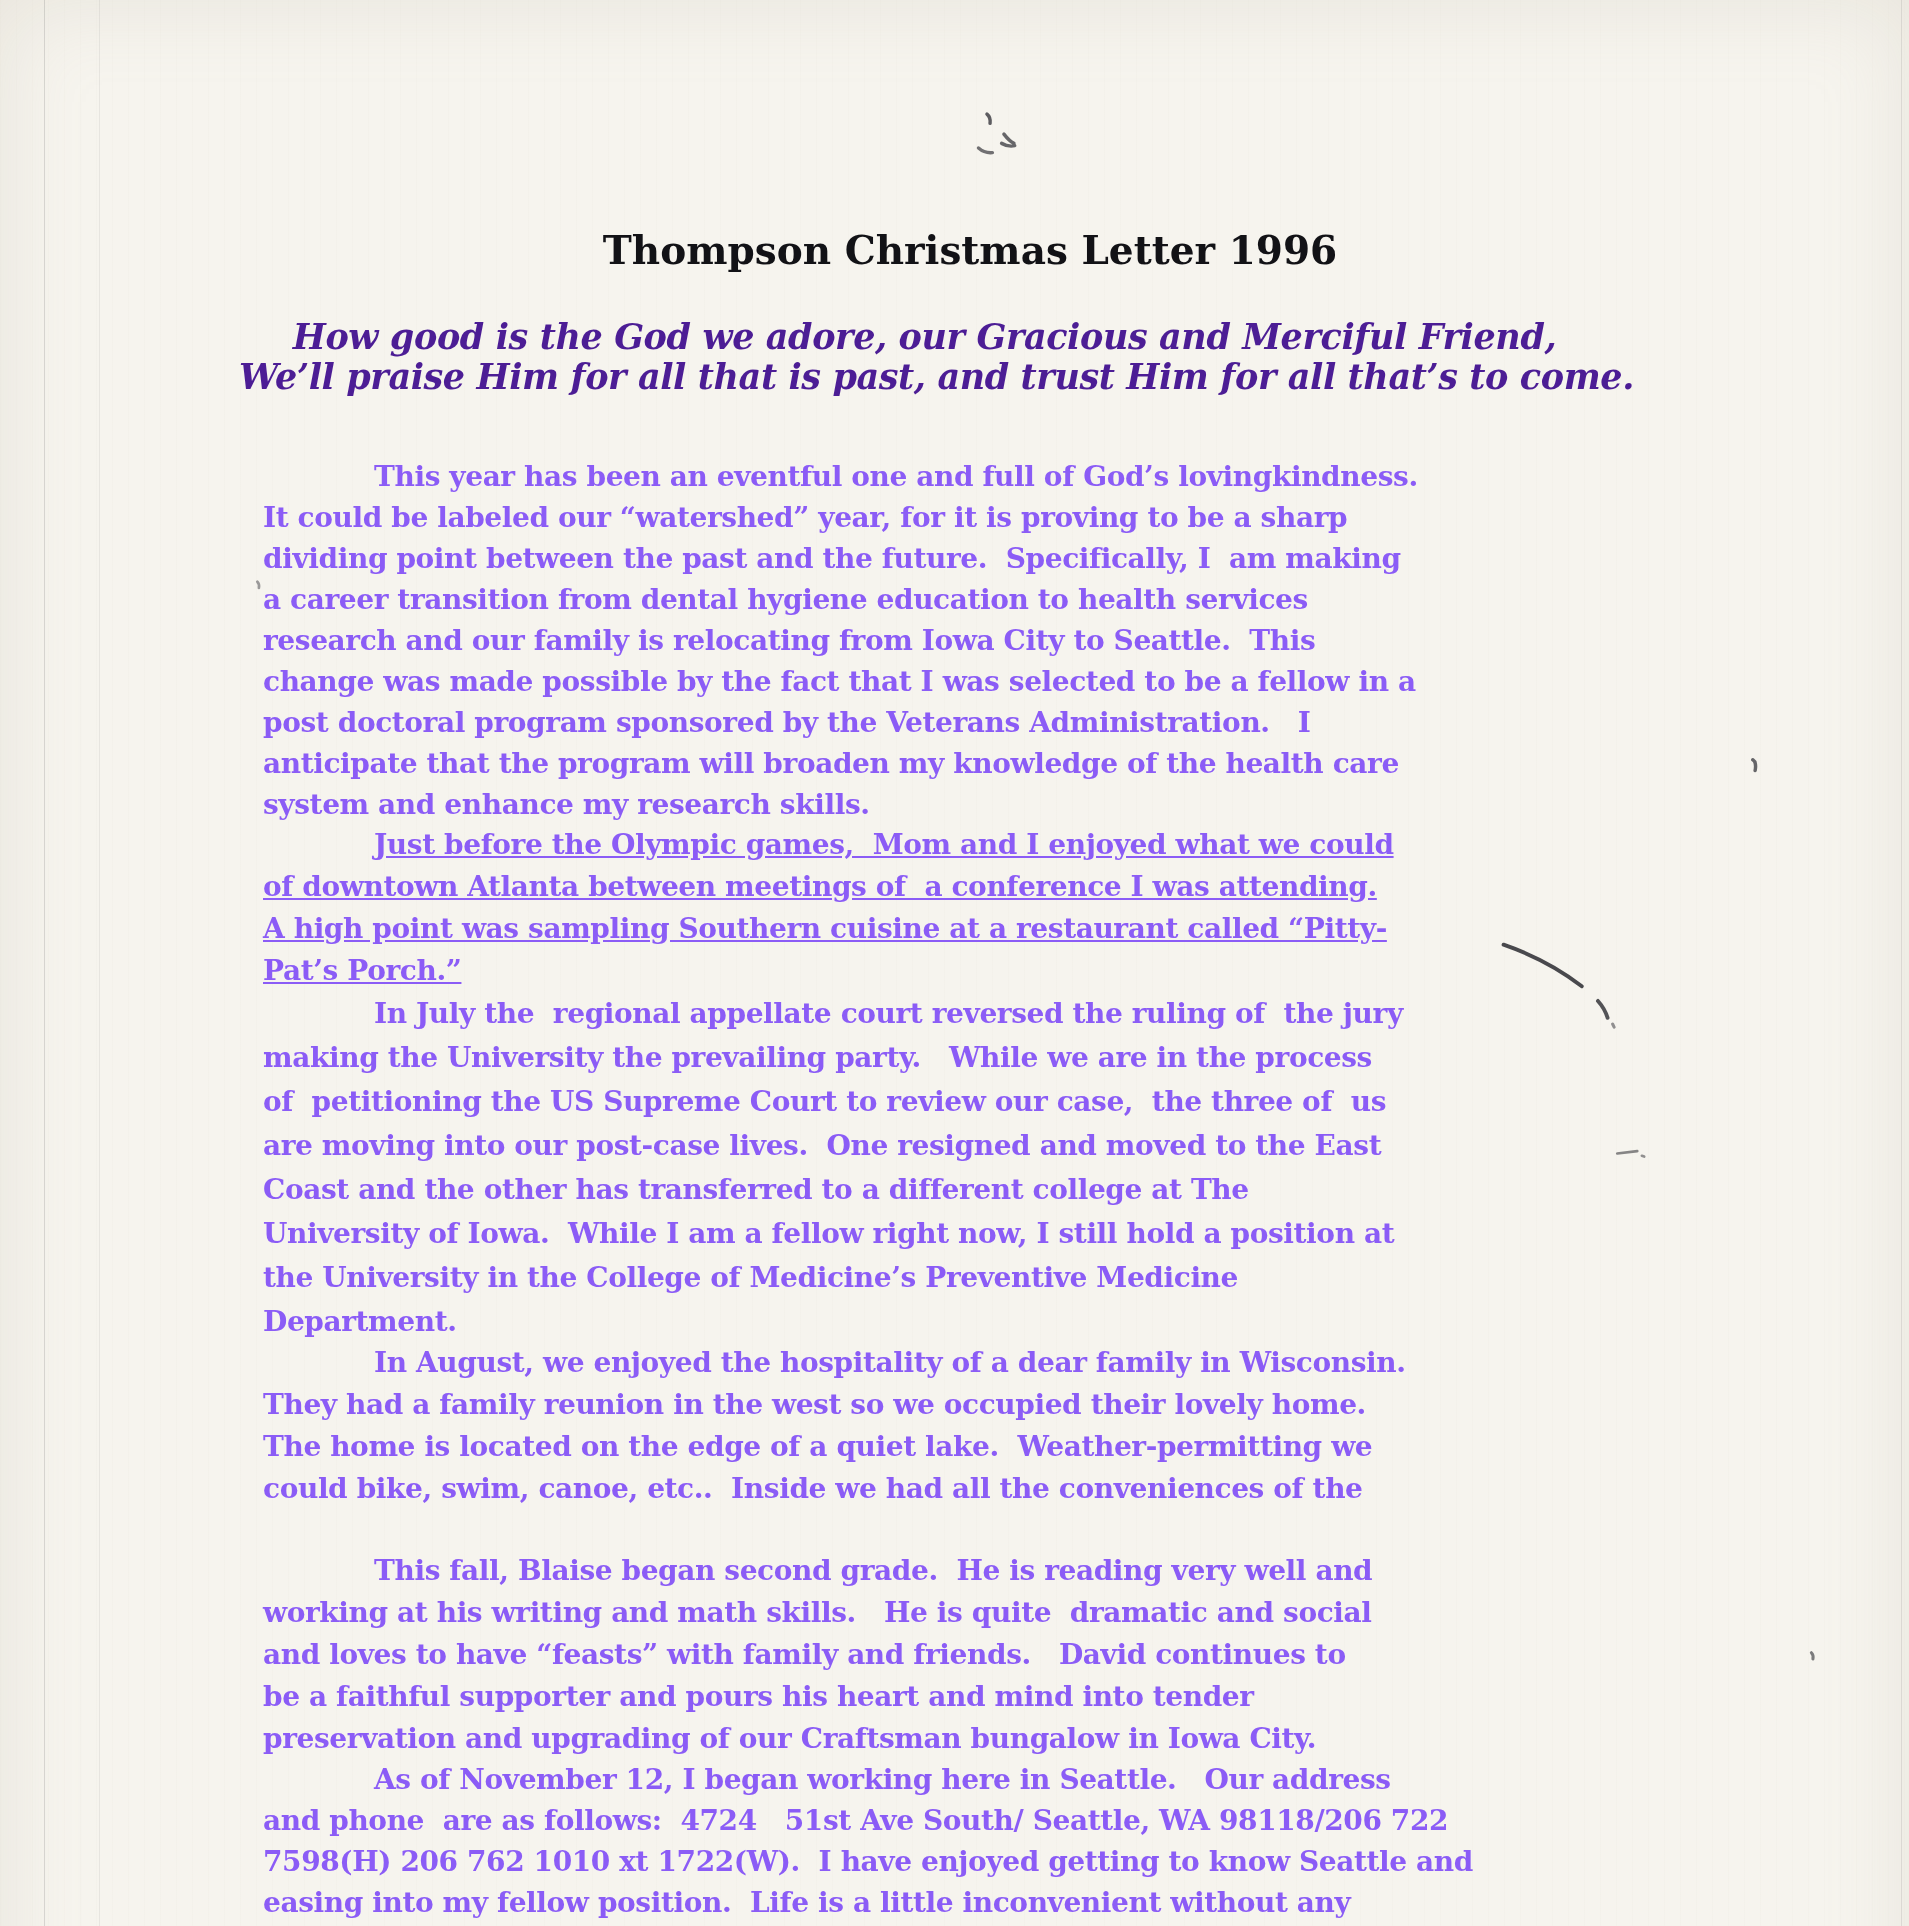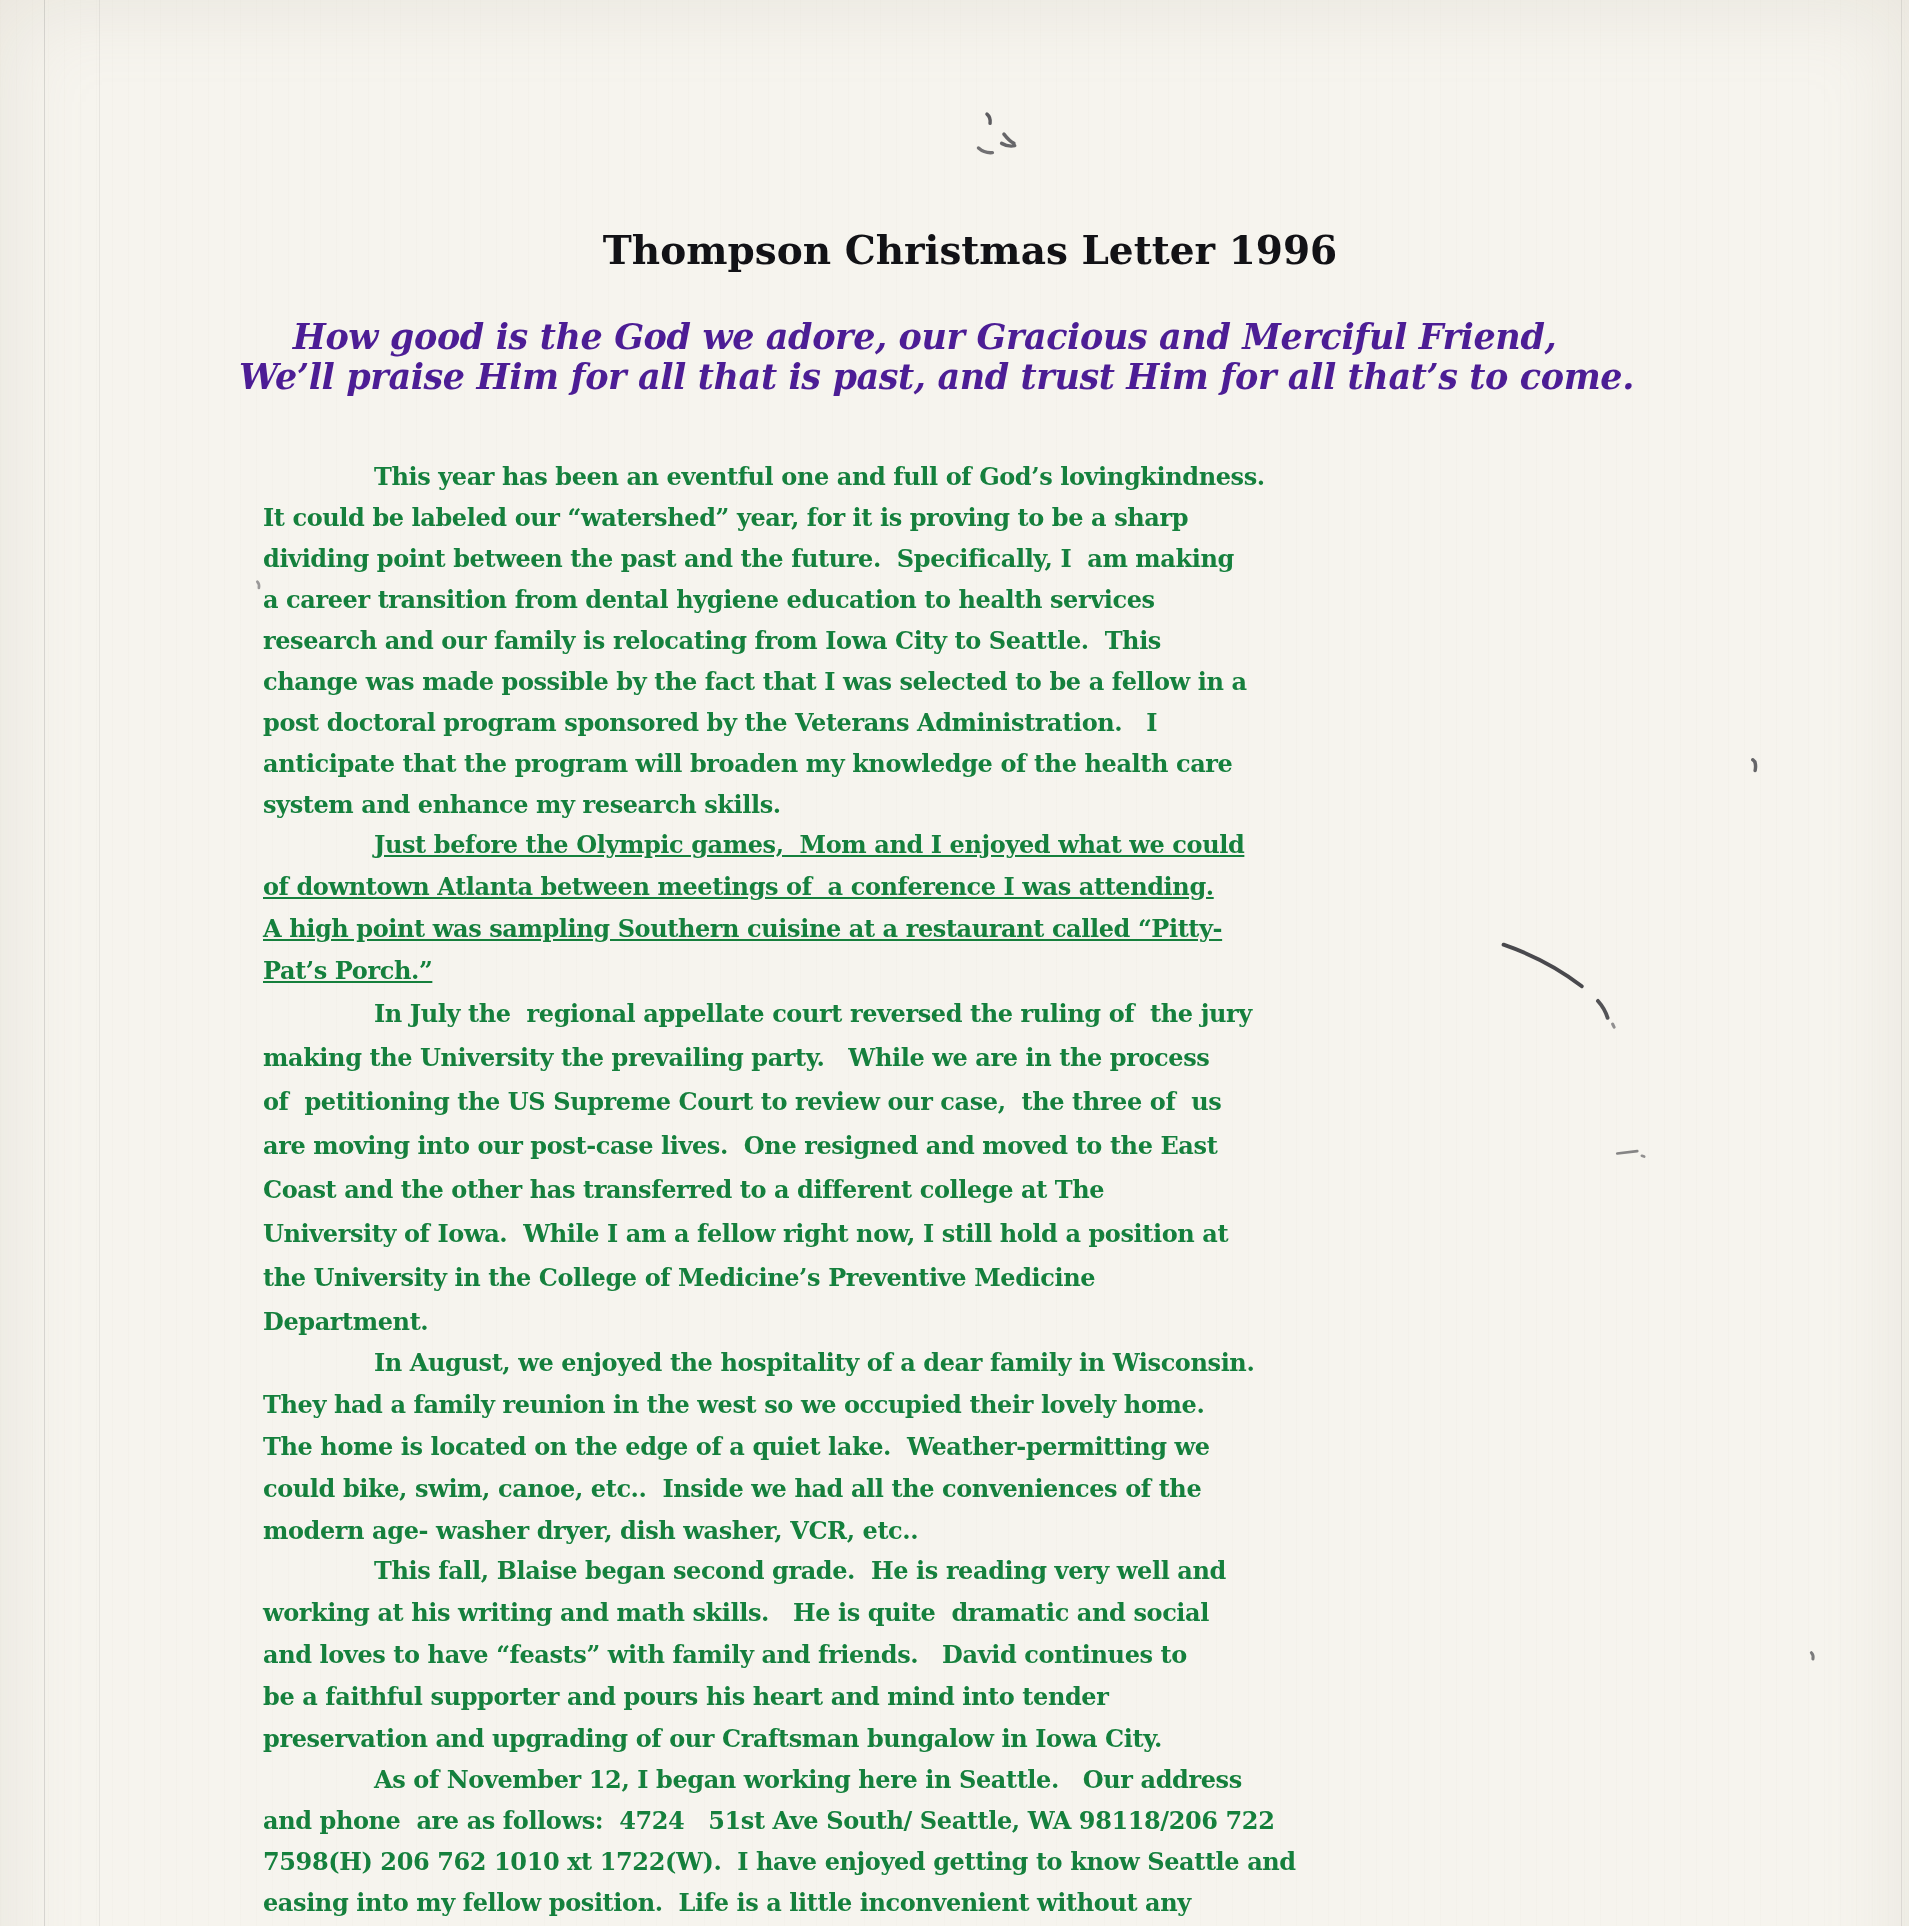--- a/index.html
+++ b/index.html
@@ -61,24 +61,24 @@
     line-height: 40px;
     letter-spacing: -0.4px;
     color: #4c1d95;
   }
   .epigraph .line { white-space: pre; }
 
   .para {
     position: absolute;
     left: 263px;
     width: 1425px;
-    font-size: 24px;
+    font-size: 28px;
     font-weight: bold;
     letter-spacing: -0.4px;
-    color: #15803d;
+    color: #8b5cf6;
   }
   .line { white-space: pre; }
   .indent { padding-left: 111px; }
 
   .p1 { top: 456px; line-height: 41px; }
   .p2 { top: 824px; line-height: 42px; text-decoration: underline; }
   .p3 { top: 992px; line-height: 44px; }
   .p4 { top: 1314px; line-height: 42px; margin-top: 28px; }
   .p5 { top: 1550px; line-height: 42px; }
   .p6 { top: 1759px; line-height: 41px; }
@@ -133,21 +133,20 @@
         <div class="line">Coast and the other has transferred to a different college at The</div>
         <div class="line">University of Iowa.  While I am a fellow right now, I still hold a position at</div>
         <div class="line">the University in the College of Medicine’s Preventive Medicine</div>
         <div class="line">Department.</div>
       </div>
       <div class="para p4">
         <div class="line indent">In August, we enjoyed the hospitality of a dear family in Wisconsin.</div>
         <div class="line">They had a family reunion in the west so we occupied their lovely home.</div>
         <div class="line">The home is located on the edge of a quiet lake.  Weather-permitting we</div>
         <div class="line">could bike, swim, canoe, etc..  Inside we had all the conveniences of the</div>
-        <div class="line">modern age- washer dryer, dish washer, VCR, etc..</div>
       </div>
       <div class="para p5">
         <div class="line indent">This fall, Blaise began second grade.  He is reading very well and</div>
         <div class="line">working at his writing and math skills.   He is quite  dramatic and social</div>
         <div class="line">and loves to have “feasts” with family and friends.   David continues to</div>
         <div class="line">be a faithful supporter and pours his heart and mind into tender</div>
         <div class="line">preservation and upgrading of our Craftsman bungalow in Iowa City.</div>
       </div>
       <div class="para p6">
         <div class="line indent">As of November 12, I began working here in Seattle.   Our address</div>

